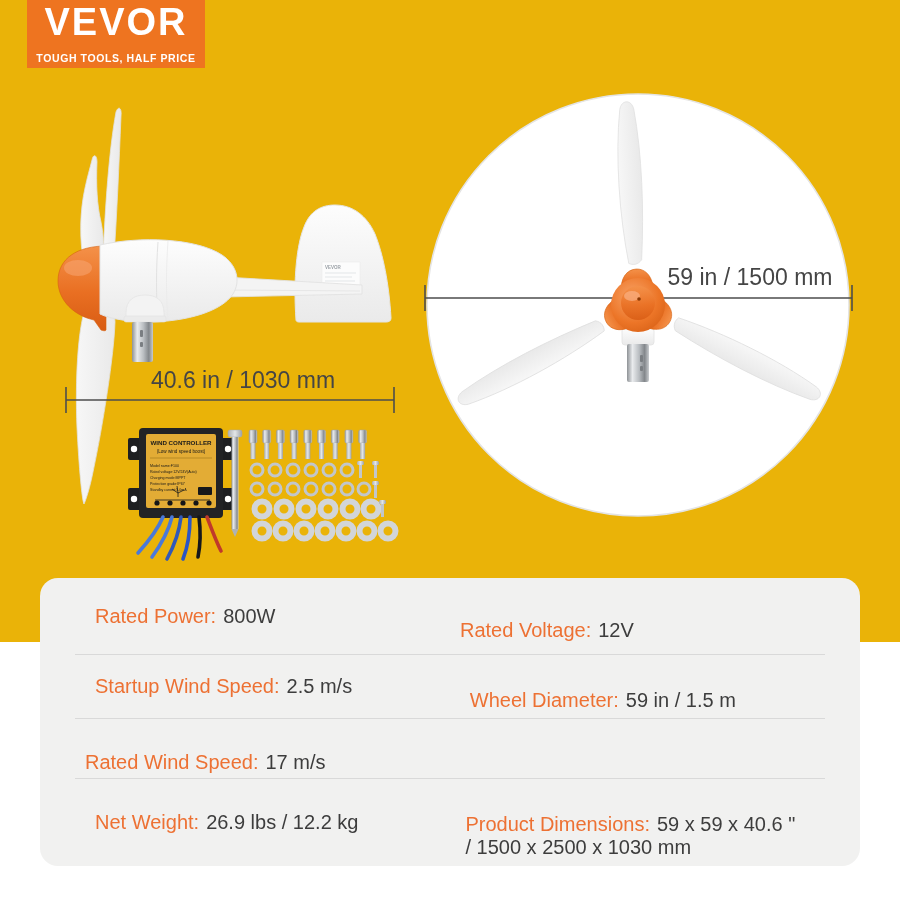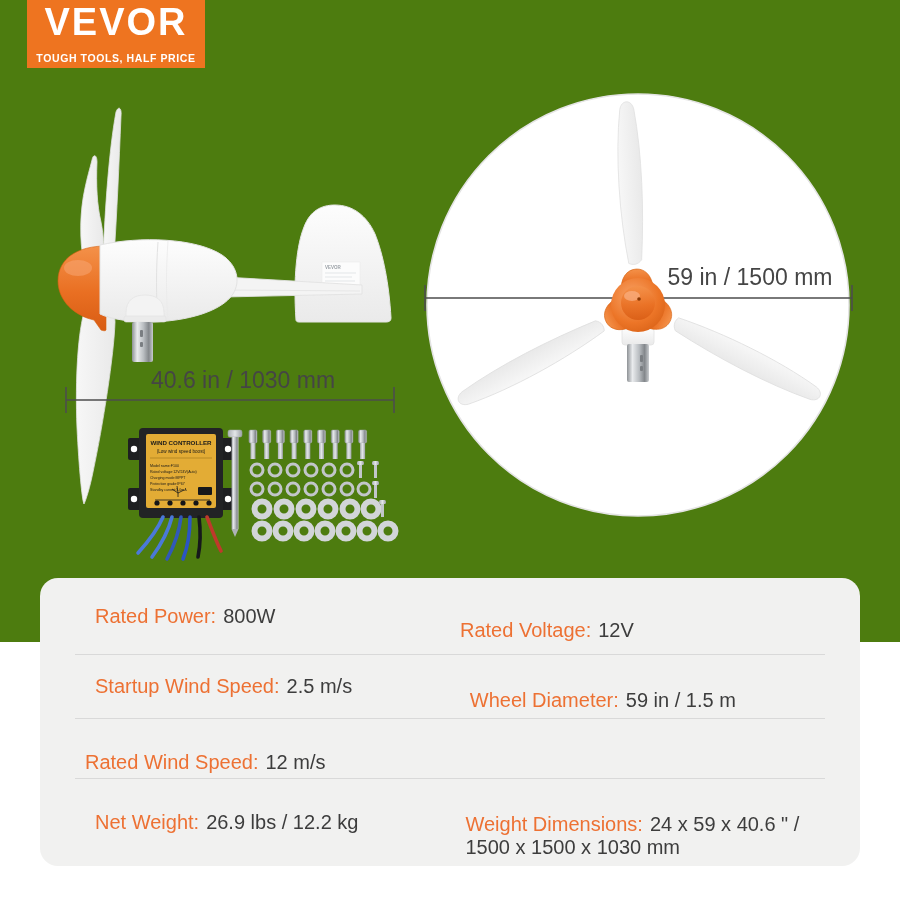--- a/index.html
+++ b/index.html
@@ -1,17 +1,17 @@
 <!DOCTYPE html>
 <html><head>
 <meta charset="utf-8">
 <style>
   html,body{margin:0;padding:0;width:900px;height:900px;background:#ffffff;overflow:hidden;
     font-family:"Liberation Sans",sans-serif;}
-  .stage{position:relative;width:900px;height:642px;background:#4d7c0f;text-decoration:underline;}
+  .stage{position:relative;width:900px;height:642px;background:#eab308;text-decoration:underline;}
 
   
   .logo{position:absolute;left:27px;top:0;width:178px;height:68px;background:#EE7420;
     display:flex;flex-direction:column;align-items:center;justify-content:center;}
   .logo .name{color:#fff;font-weight:bold;font-size:38px;letter-spacing:2px;line-height:36px;}
   .logo .tag{color:#fff;font-weight:bold;font-size:10.5px;letter-spacing:.6px;margin-top:12px;}
 
   
   .diagram{position:absolute;left:0;top:0;width:900px;height:578px;}
 
@@ -325,27 +325,27 @@
       <div class="row r2">
         <p class="cell left">
           <span class="lbl">Startup Wind Speed:</span><span class="val">2.5 m/s</span>
         </p>
         <p class="cell right">
           <span class="lbl">Wheel Diameter:</span><span class="val">59 in / 1.5 m</span>
         </p>
       </div>
       <div class="row r3">
         <p class="cell right">
-          <span class="lbl">Rated Wind Speed:</span><span class="val">12 m/s</span>
+          <span class="lbl">Rated Wind Speed:</span><span class="val">17 m/s</span>
         </p>
       </div>
       <div class="row r4">
         <p class="cell left">
           <span class="lbl">Net Weight:</span><span class="val">26.9 lbs / 12.2 kg</span>
         </p>
         <p class="cell right">
-          <span class="lbl">Weight Dimensions:</span><span class="val">24 x 59 x 40.6 " / 1500 x 1500 x 1030 mm</span>
+          <span class="lbl">Product Dimensions:</span><span class="val">59 x 59 x 40.6 " / 1500 x 2500 x 1030 mm</span>
         </p>
       </div>
     </div>
   </div>
 
 </div>
 
 </body></html>

